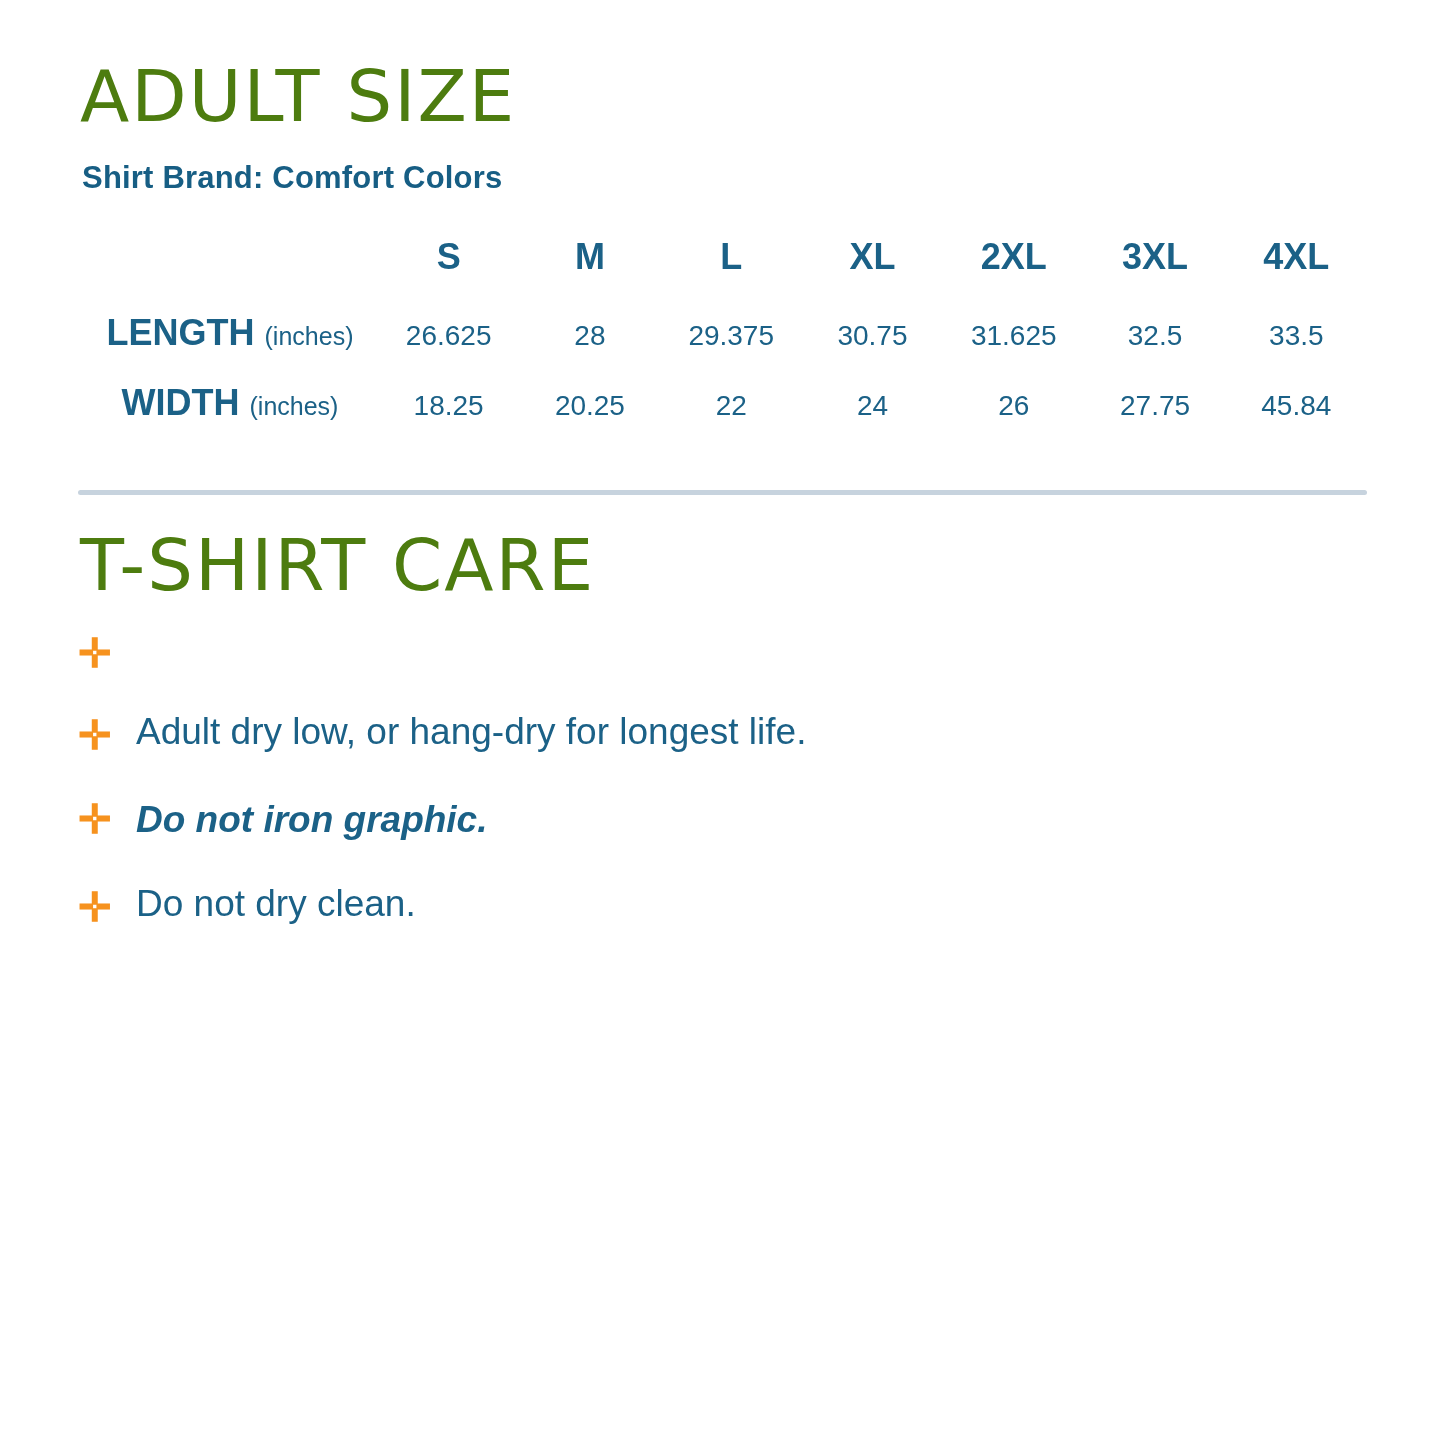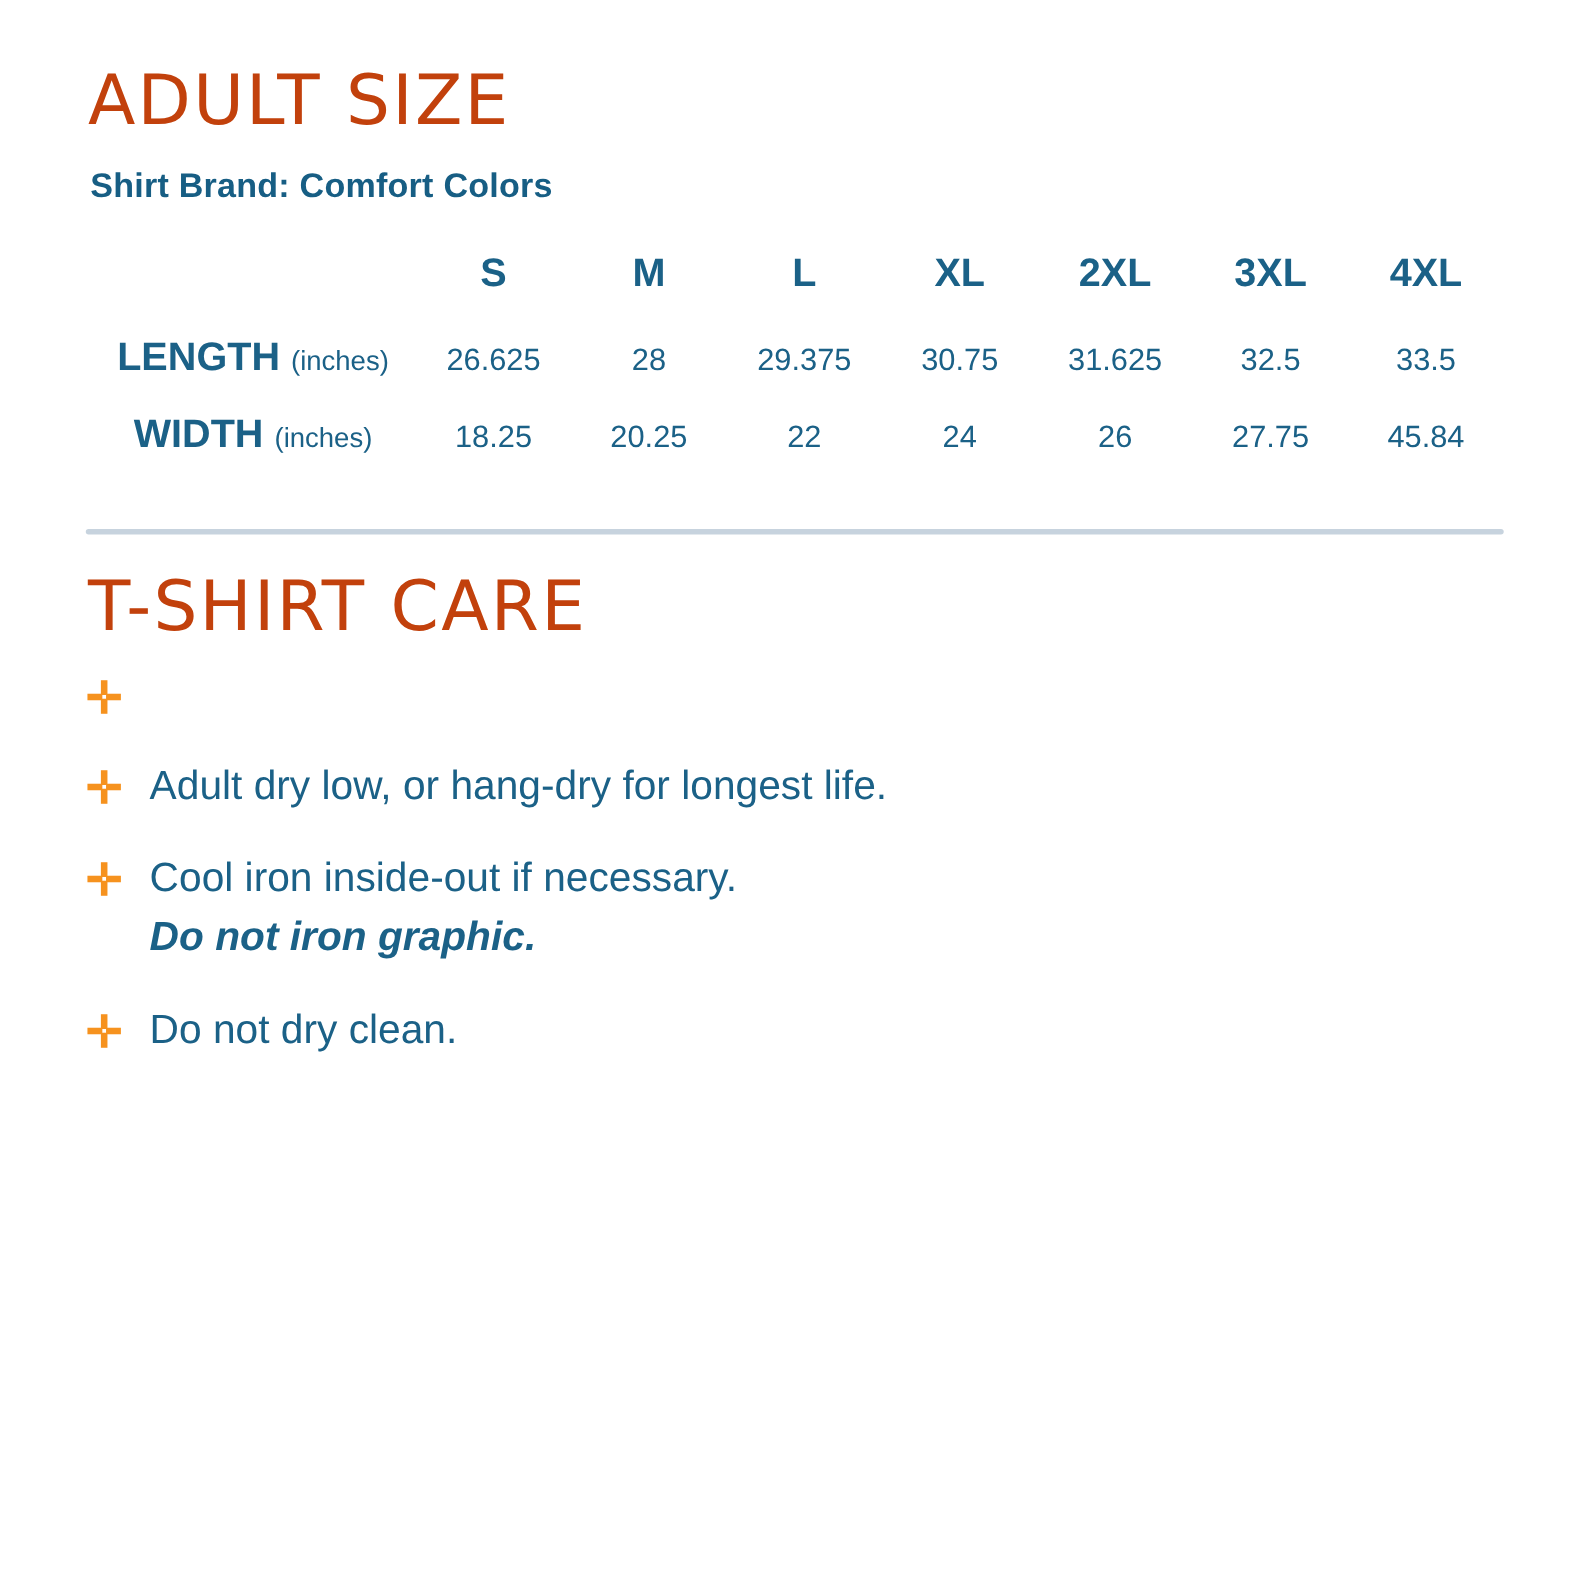--- a/index.html
+++ b/index.html
@@ -18,22 +18,22 @@
     position: relative;
     width: 1445px;
     height: 1445px;
     box-sizing: border-box;
     padding: 60px 78px 0 78px;
   }
 
   
   .title {
     font-family: "DejaVu Sans", sans-serif;
-    color: #c2410c;
-    font-size: 63px;
+    color: #4d7c0f;
+    font-size: 72px;
     line-height: 1.0;
     letter-spacing: 2px;
     font-weight: 400;
     margin: 0 0 0 2px;
     text-transform: uppercase;
   }
   .title.care {
     margin-top: 12px;
   }
   .brand {
@@ -187,21 +187,20 @@
     <li>
       <span class="bullet">✛</span>
     </li>
     <li>
       <span class="bullet">✛</span>
       <span class="care-text">Adult dry low, or hang-dry for longest life.</span>
     </li>
     <li>
       <span class="bullet">✛</span>
       <span class="care-text">
-        <span>Cool iron inside-out if necessary.</span>
         <span class="emph">Do not iron graphic.</span>
       </span>
     </li>
     <li>
       <span class="bullet">✛</span>
       <span class="care-text">Do not dry clean.</span>
     </li>
   </ul>
 
 </div>

